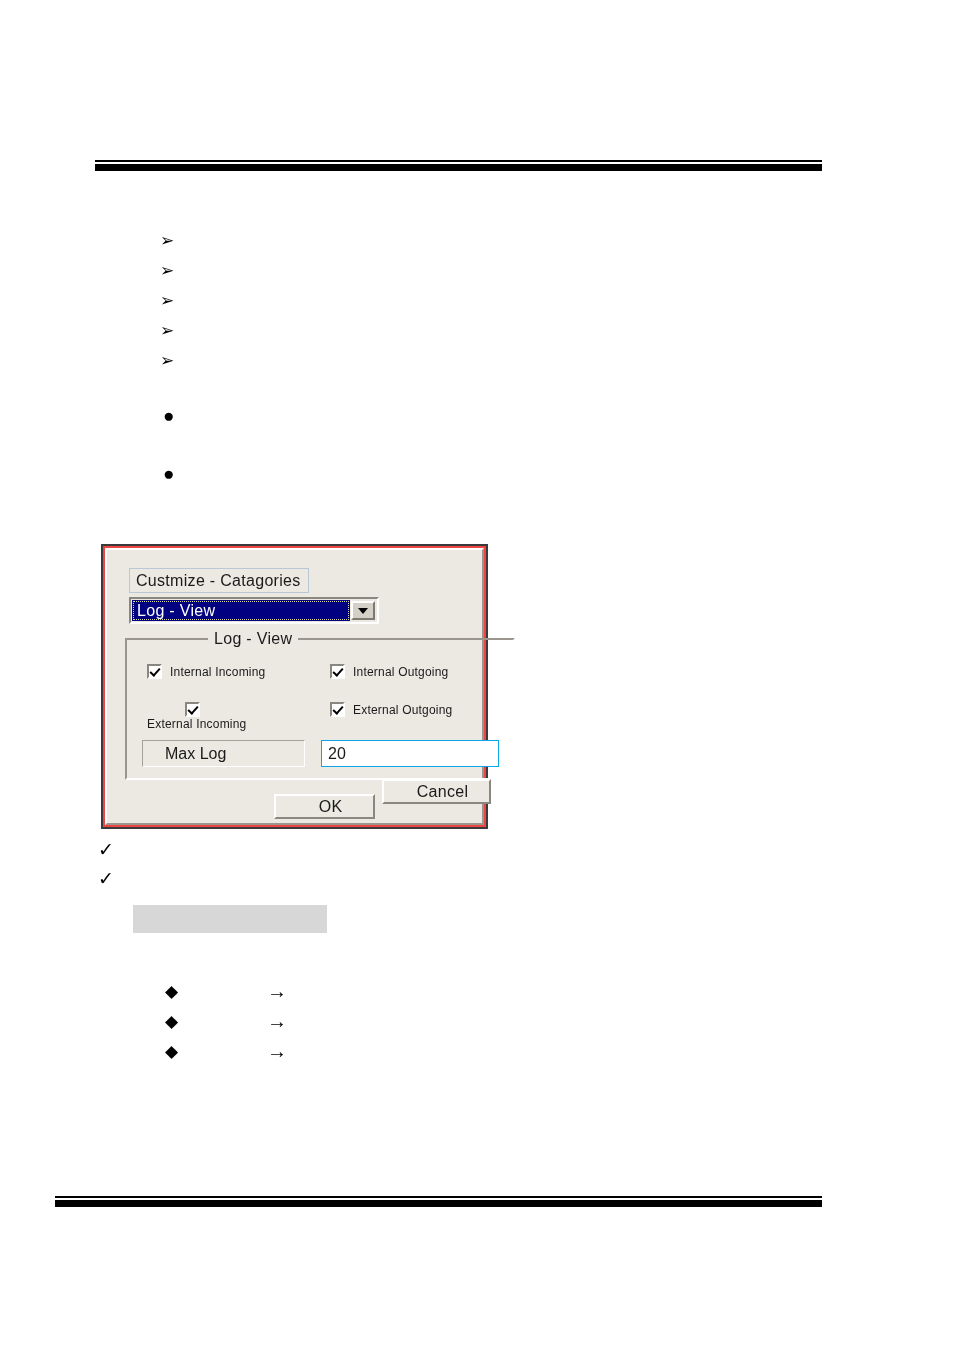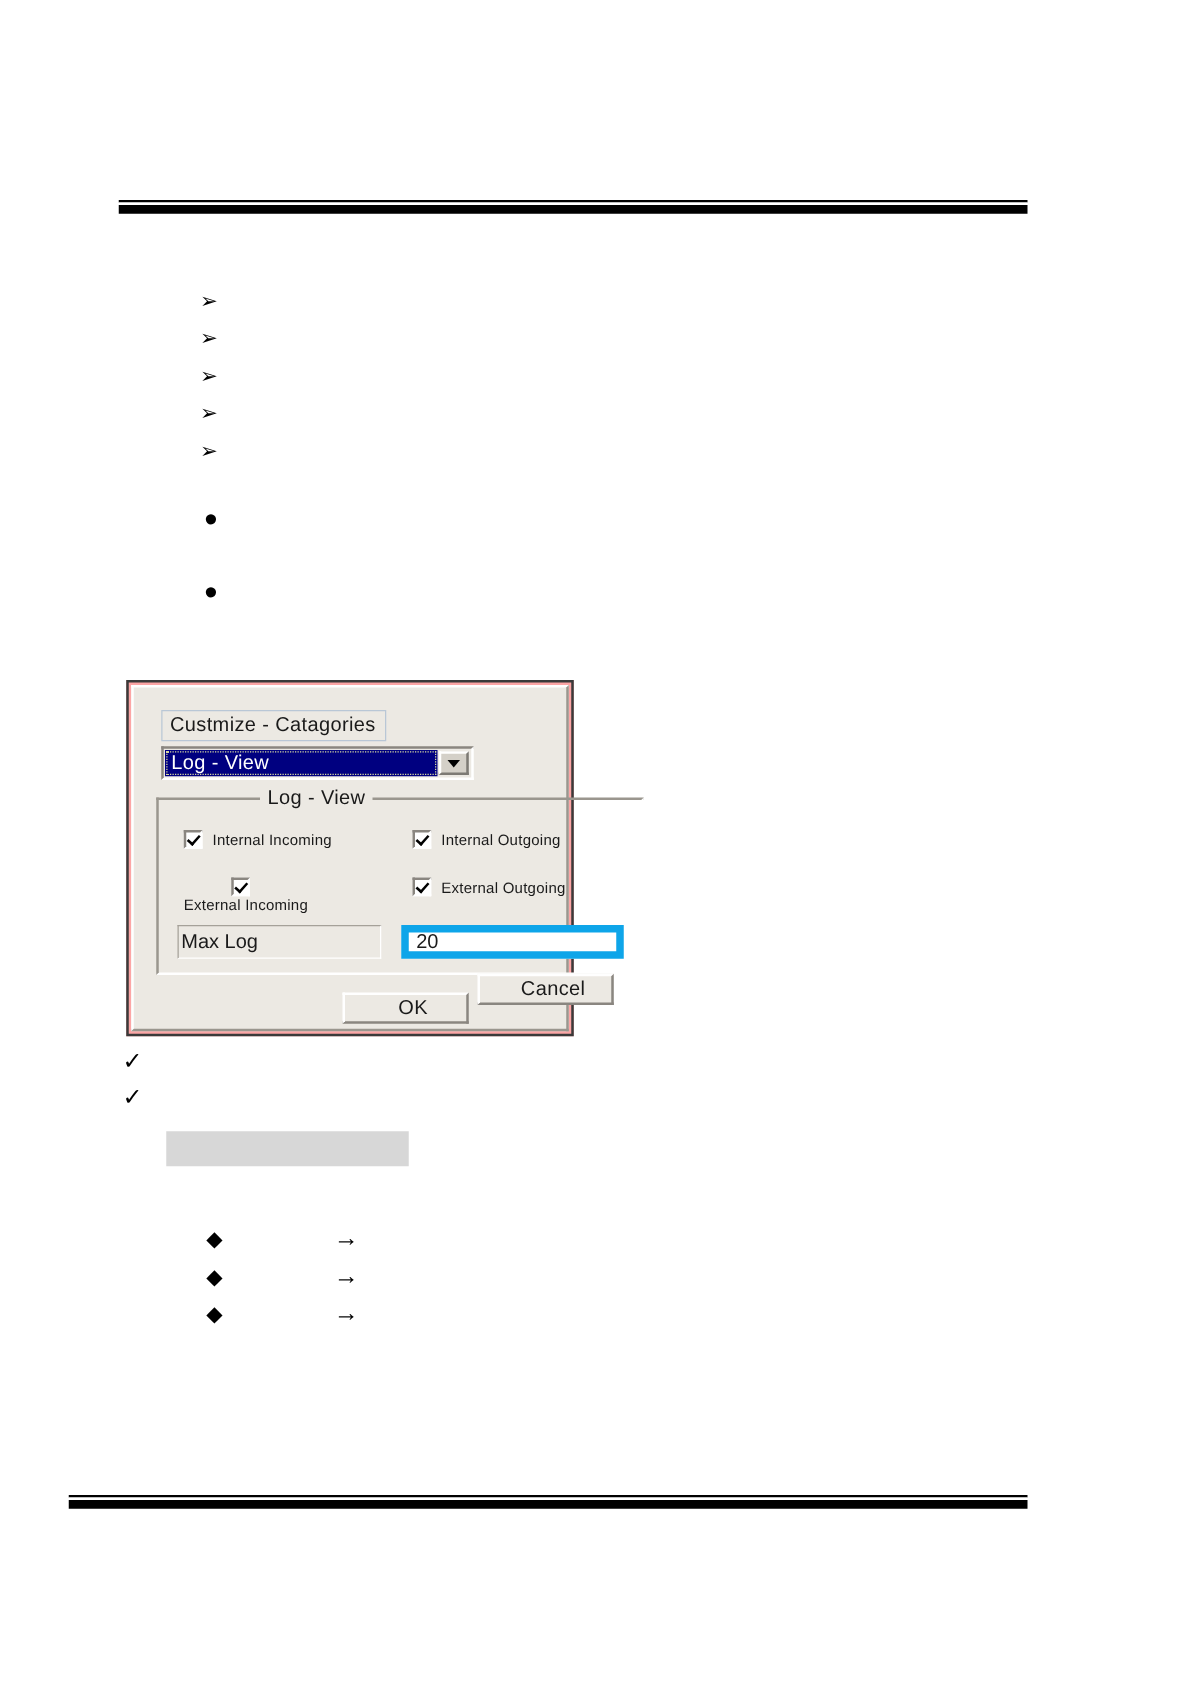--- a/index.html
+++ b/index.html
@@ -58,23 +58,23 @@
     width: 194px;
     height: 28px;
     background: #d7d7d7;
   }
 
   
   #dialog {
     position: absolute;
     left: 101px;
     top: 544px;
-    width: 358px;
+    width: 387px;
     height: 285px;
-    background: #fca5a5;
+    background: #ef4444;
     border: 2px solid #3a3a3a;
     box-sizing: border-box;
     padding: 2px;
   }
   #dialog-inner {
     width: 100%;
     height: 100%;
     background: #ece9e3;
     border-top: 2px solid #ffffff;
     border-left: 2px solid #ffffff;
@@ -214,32 +214,32 @@
     left: 15px;
     top: 100px;
     width: 163px;
     height: 27px;
     background: #ece9e3;
     border: 1px solid;
     border-color: #a5a199 #ffffff #ffffff #a5a199;
     box-sizing: border-box;
     display: flex;
     align-items: center;
-    padding-left: 2px;
+    padding-left: 22px;
     font-size: 16px;
     color: #1a1a1a;
   }
   #maxlog-input {
     position: absolute;
     left: 194px;
     top: 100px;
     width: 178px;
     height: 27px;
     background: #ffffff;
-    border: 6px solid #0ea5e9;
+    border: 1px solid #0ea5e9;
     box-sizing: border-box;
     display: flex;
     align-items: center;
     padding-left: 6px;
     font-size: 16px;
     color: #1a1a1a;
   }
 
   .dlg-button {
     position: absolute;

